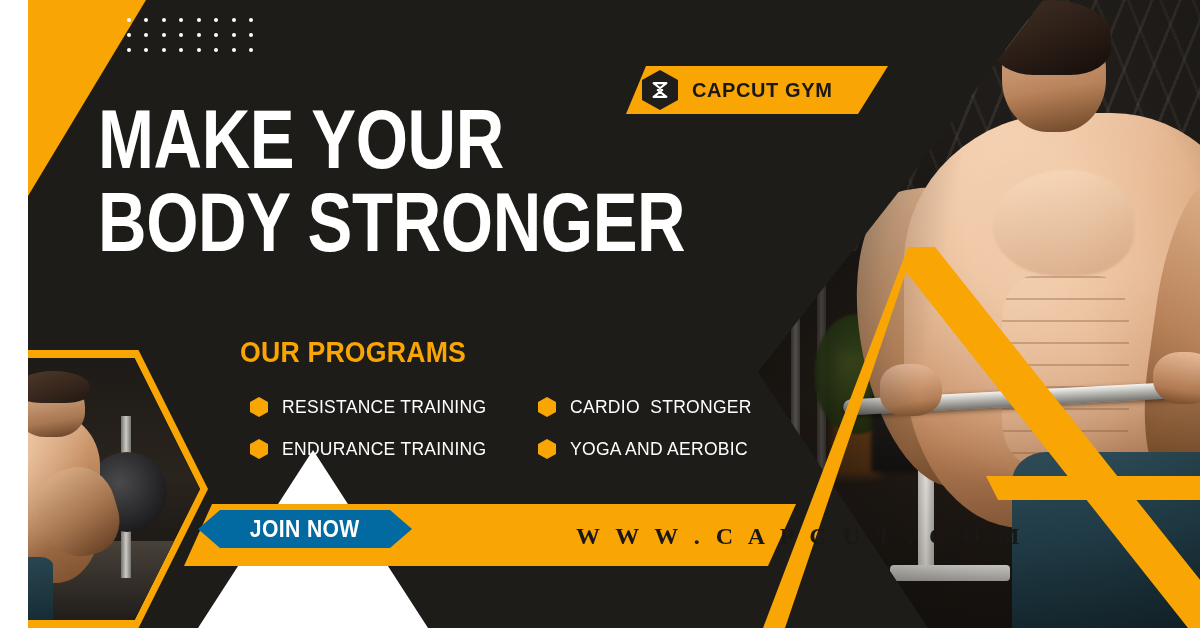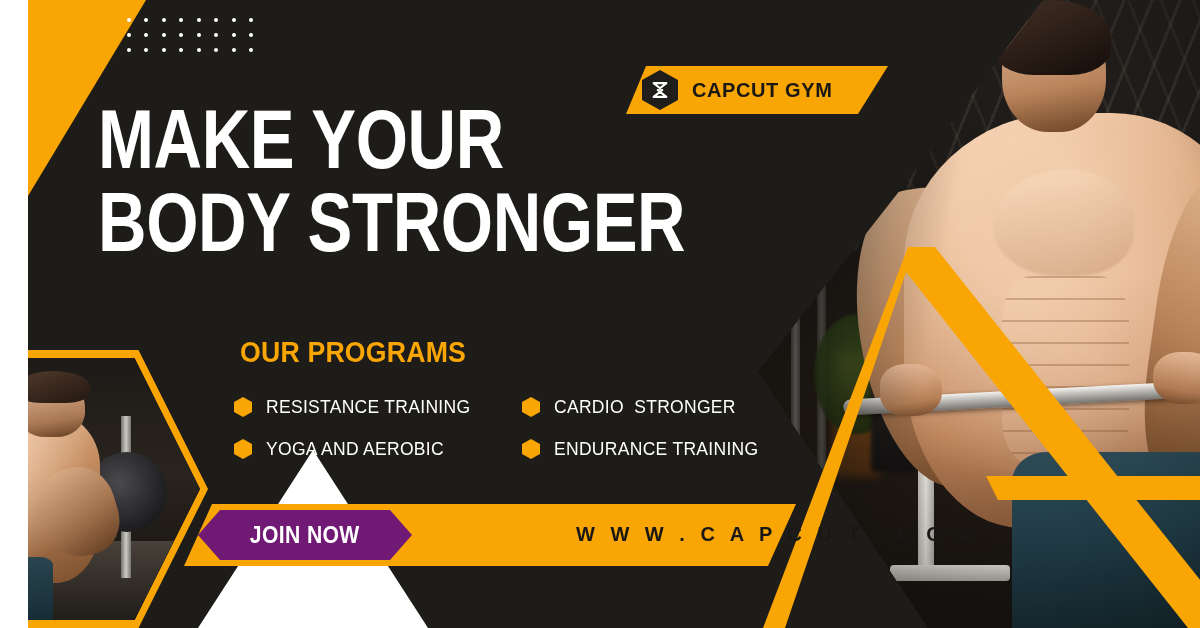--- a/index.html
+++ b/index.html
@@ -226,21 +226,21 @@
   .headline .line{ display:block; }
 
   
   .programs-title{
     position:absolute; left:212px; top:336px;
     color:#F9A503; font-size:29px; font-weight:700; letter-spacing:.2px;
     transform:scaleX(.92); transform-origin:left top;
     white-space:nowrap;
   }
   .programs-grid{
-    position:absolute; left:206px; top:386px;
+    position:absolute; left:222px; top:386px;
     width:540px;
     display:grid;
     grid-template-columns:288px 252px;
     grid-template-rows:42px 42px;
     align-items:center;
   }
   .program-item{ display:flex; align-items:center; gap:14px; }
   .prog-hex{
     width:18px; height:20px; flex:0 0 auto; background:#F9A503;
     clip-path: polygon(50% 0, 100% 25%, 100% 75%, 50% 100%, 0 75%, 0 25%);
@@ -312,27 +312,28 @@
 
   
   .cta-bar{
     position:absolute; left:156px; top:504px;
     width:612px; height:62px;
     background:#F9A503;
     clip-path: polygon(28px 0, 612px 0, 584px 62px, 0 62px);
   }
   .cta-url{
     position:absolute; left:548px; top:523px;
-    color:#1A1815; font-size:20px; font-weight:700; letter-spacing:5px;
+    color:#1A1815; font-size:24px; font-weight:700; letter-spacing:5px;
     white-space:nowrap;
+    font-family:Liberation Serif, serif;
   }
   .join-btn{
     position:absolute; left:170px; top:510px;
-    width:214px; height:50px;
-    background:#701a75;
+    width:214px; height:38px;
+    background:#0369a1;
     clip-path: polygon(22px 0, 192px 0, 214px 50%, 192px 100%, 22px 100%, 0 50%);
     display:flex; align-items:center; justify-content:center;
   }
   .join-btn span{
     color:#ffffff; font-size:23px; font-weight:700; letter-spacing:.4px;
     transform:scaleX(.92);
   }
 </style>
 </head>
 <body>
@@ -421,25 +422,25 @@
     <div class="program-item">
       <span class="prog-hex"></span>
       <span class="prog-label">RESISTANCE TRAINING</span>
     </div>
     <div class="program-item">
       <span class="prog-hex"></span>
       <span class="prog-label">CARDIO  STRONGER</span>
     </div>
     <div class="program-item">
       <span class="prog-hex"></span>
-      <span class="prog-label">YOGA AND AEROBIC</span>
+      <span class="prog-label">ENDURANCE TRAINING</span>
     </div>
     <div class="program-item">
       <span class="prog-hex"></span>
-      <span class="prog-label">ENDURANCE TRAINING</span>
+      <span class="prog-label">YOGA AND AEROBIC</span>
     </div>
   </div>
 
   <div class="hex-photo-wrap">
     <div class="hex-photo-border"></div>
     <div class="hex-photo">
       <div class="hgym"></div>
       <div class="hfloor"></div>
       <div class="hrack"></div>
       <div class="hplate"></div>

